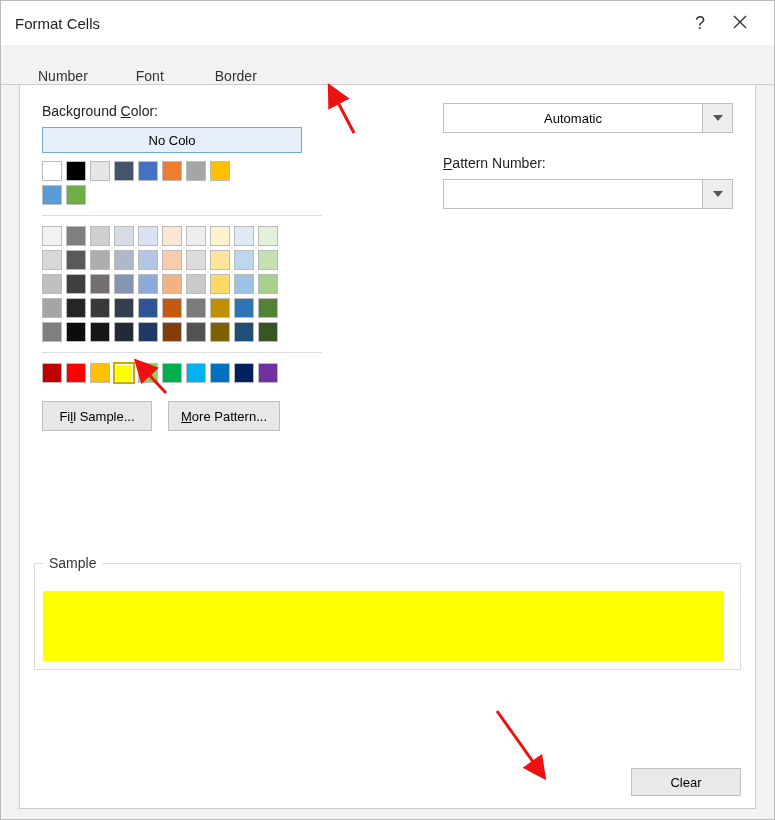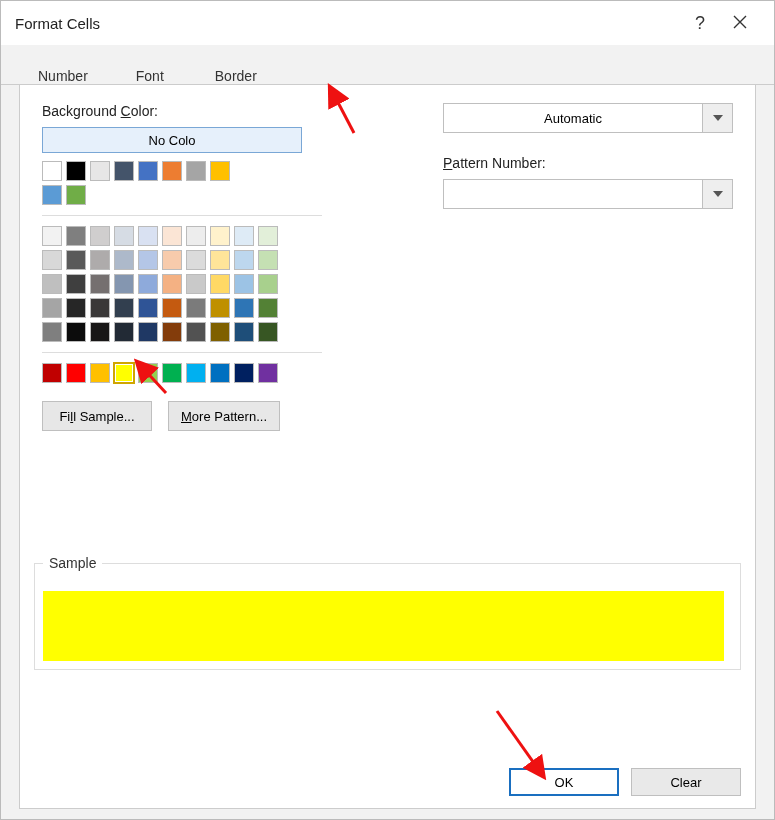--- a/index.html
+++ b/index.html
@@ -194,21 +194,20 @@
       </div>
 
       <div class="sample-group">
         <fieldset>
           <legend>Sample</legend>
           <div class="sample-box" id="sample-box" style="background: rgb(255, 255, 0);"></div>
         </fieldset>
       </div>
 
       <div class="bottom-buttons">
-        <div class="dlg-btn primary">OK</div>
         <div class="dlg-btn">Clear</div>
       </div>
     </div>
   </div>
 
   <div class="arrow-anno" style="left:325px; top:84px;">
     <svg width="34" height="50">
         <defs>
           <marker id="ah1" markerWidth="8" markerHeight="8" refX="5" refY="4" orient="auto">
             <path d="M0 0 L8 4 L0 8 Z" fill="#e11"></path>

